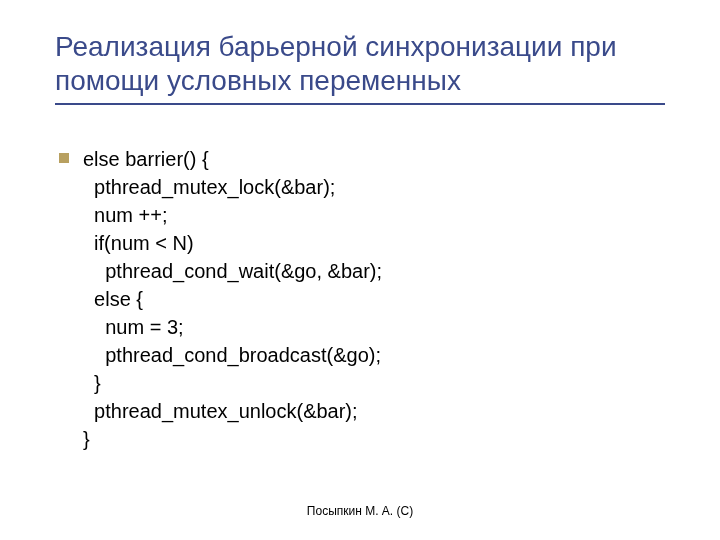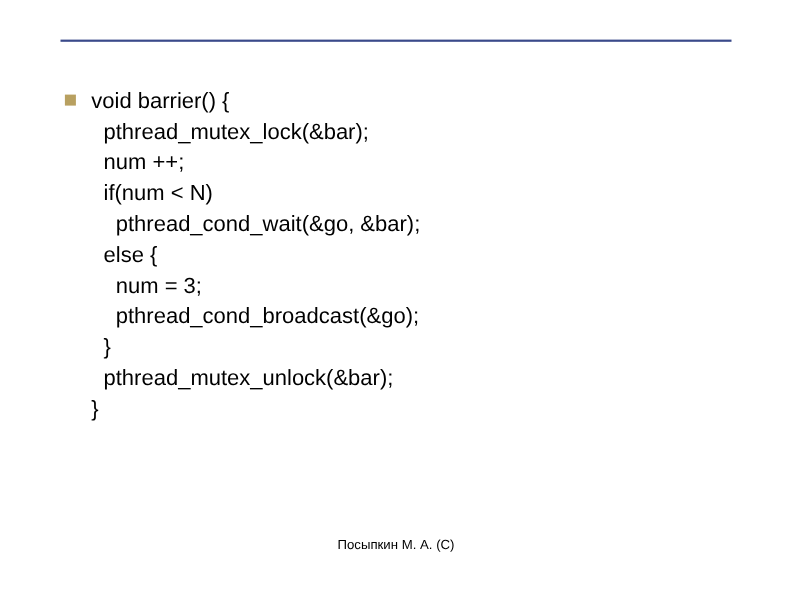--- a/index.html
+++ b/index.html
@@ -52,40 +52,41 @@
     }
     .code-block {
       font-family: Verdana, Geneva, sans-serif;
       font-size: 20px;
       color: #000000;
       line-height: 1.4;
       white-space: pre;
     }
     .footer {
       position: absolute;
-      bottom: 38px;
+      bottom: 22px;
       left: 0;
       width: 100%;
       text-align: center;
       font-size: 12px;
       color: #000000;
       font-family: Verdana, Geneva, sans-serif;
     }
   </style>
 </head>
 <body>
 
 <div class="slide">
   <div class="title-block">
+    <h1 class="title">Реализация барьерной синхронизации при помощи условных переменных</h1>
     <div class="underline"></div>
   </div>
 
   <div class="body-area">
     <div class="bullet"></div>
-    <div class="code-block"><span>void barrier() {</span>
+    <div class="code-block"><span>else barrier() {</span>
 <span>  pthread_mutex_lock(&amp;bar);</span>
 <span>  num ++;</span>
 <span>  if(num &lt; N)</span>
 <span>    pthread_cond_wait(&amp;go, &amp;bar);</span>
 <span>  else {</span>
 <span>    num = 3;</span>
 <span>    pthread_cond_broadcast(&amp;go);</span>
 <span>  }</span>
 <span>  pthread_mutex_unlock(&amp;bar);</span>
 <span>}</span></div>

